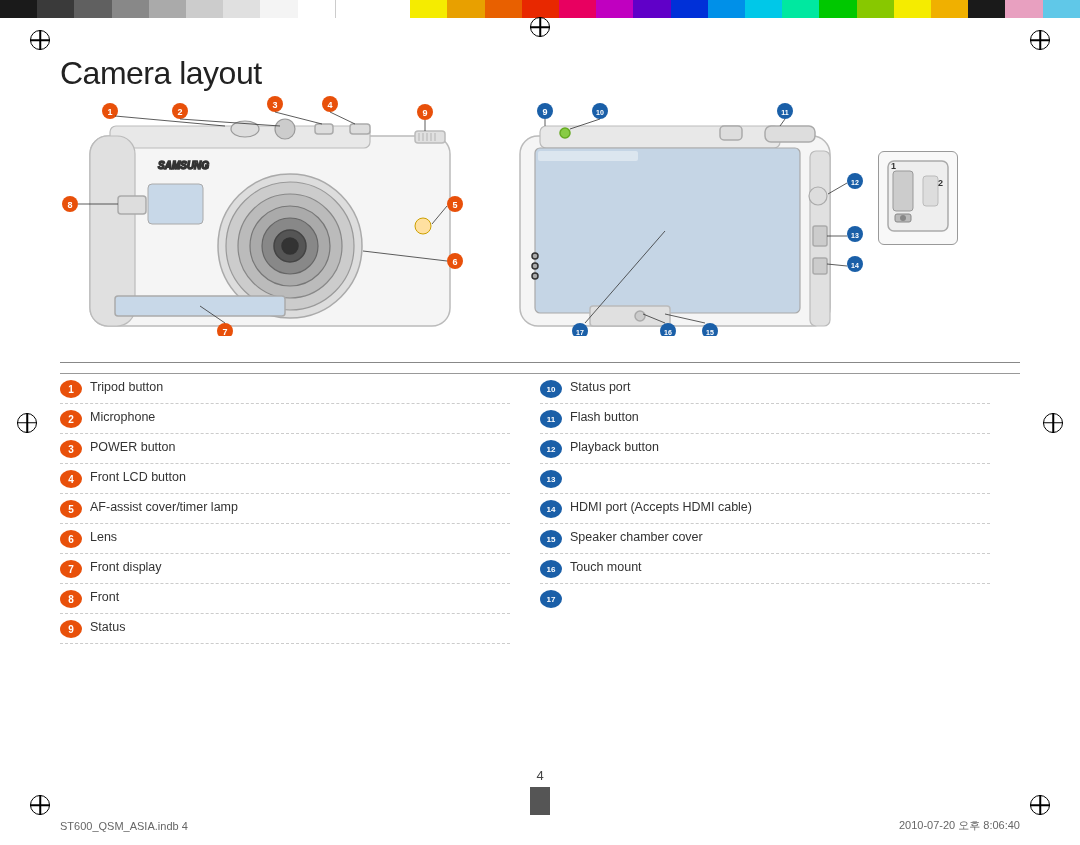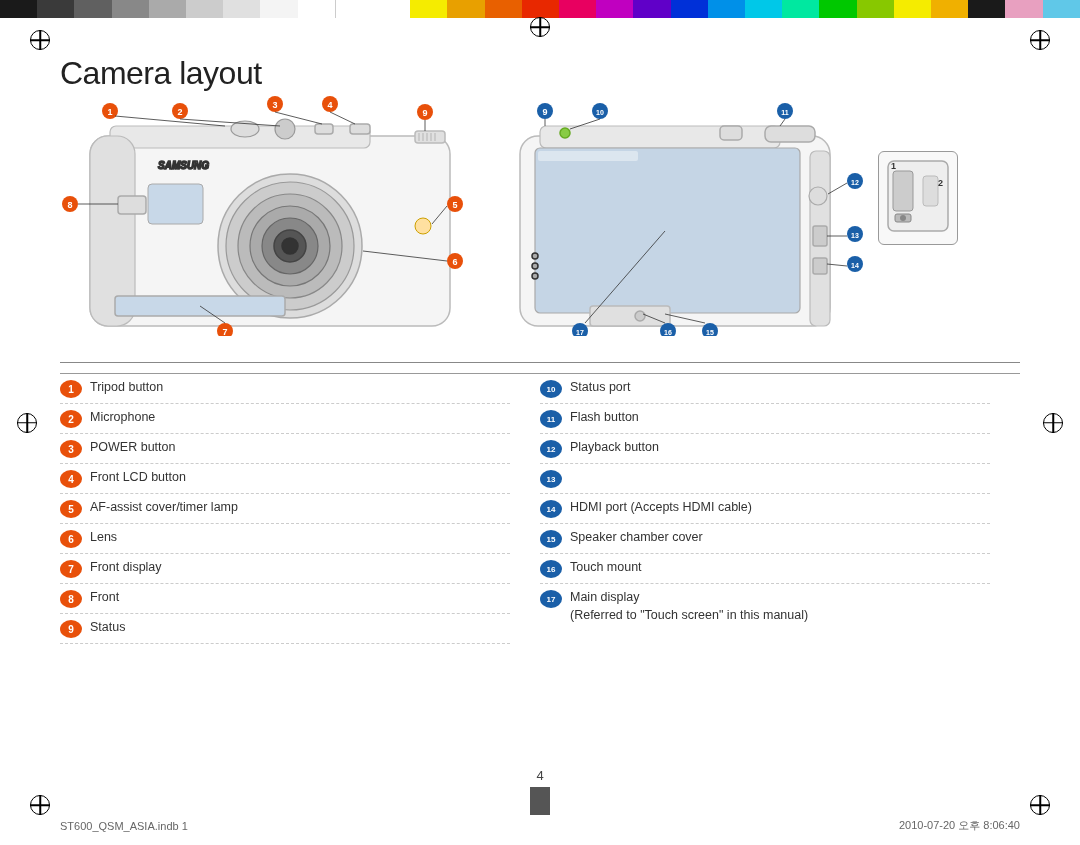--- a/index.html
+++ b/index.html
@@ -464,28 +464,27 @@
       <div class="component-row">
         <span class="component-num num-blue" style="font-size:8px;">15</span>
         <span class="component-label">Speaker chamber cover</span>
       </div>
       <div class="component-row">
         <span class="component-num num-blue" style="font-size:8px;">16</span>
         <span class="component-label">Touch mount</span>
       </div>
       <div class="component-row" style="border-bottom:none;">
         <span class="component-num num-blue" style="font-size:8px;">17</span>
-        <span class="component-label">Main display<br>(Referred to "Touch screen" in this manual)</span>
       </div>
     </div>
   </div>
 
 </div>
 
 <div class="page-num-area">
   <span class="page-number">4</span>
   <div class="page-bar"></div>
 </div>
 
 <div class="footer">
-  <span>ST600_QSM_ASIA.indb   1</span>
+  <span>ST600_QSM_ASIA.indb   4</span>
   <span>2010-07-20   오후 8:06:40</span>
 </div>
 
 </body></html>

